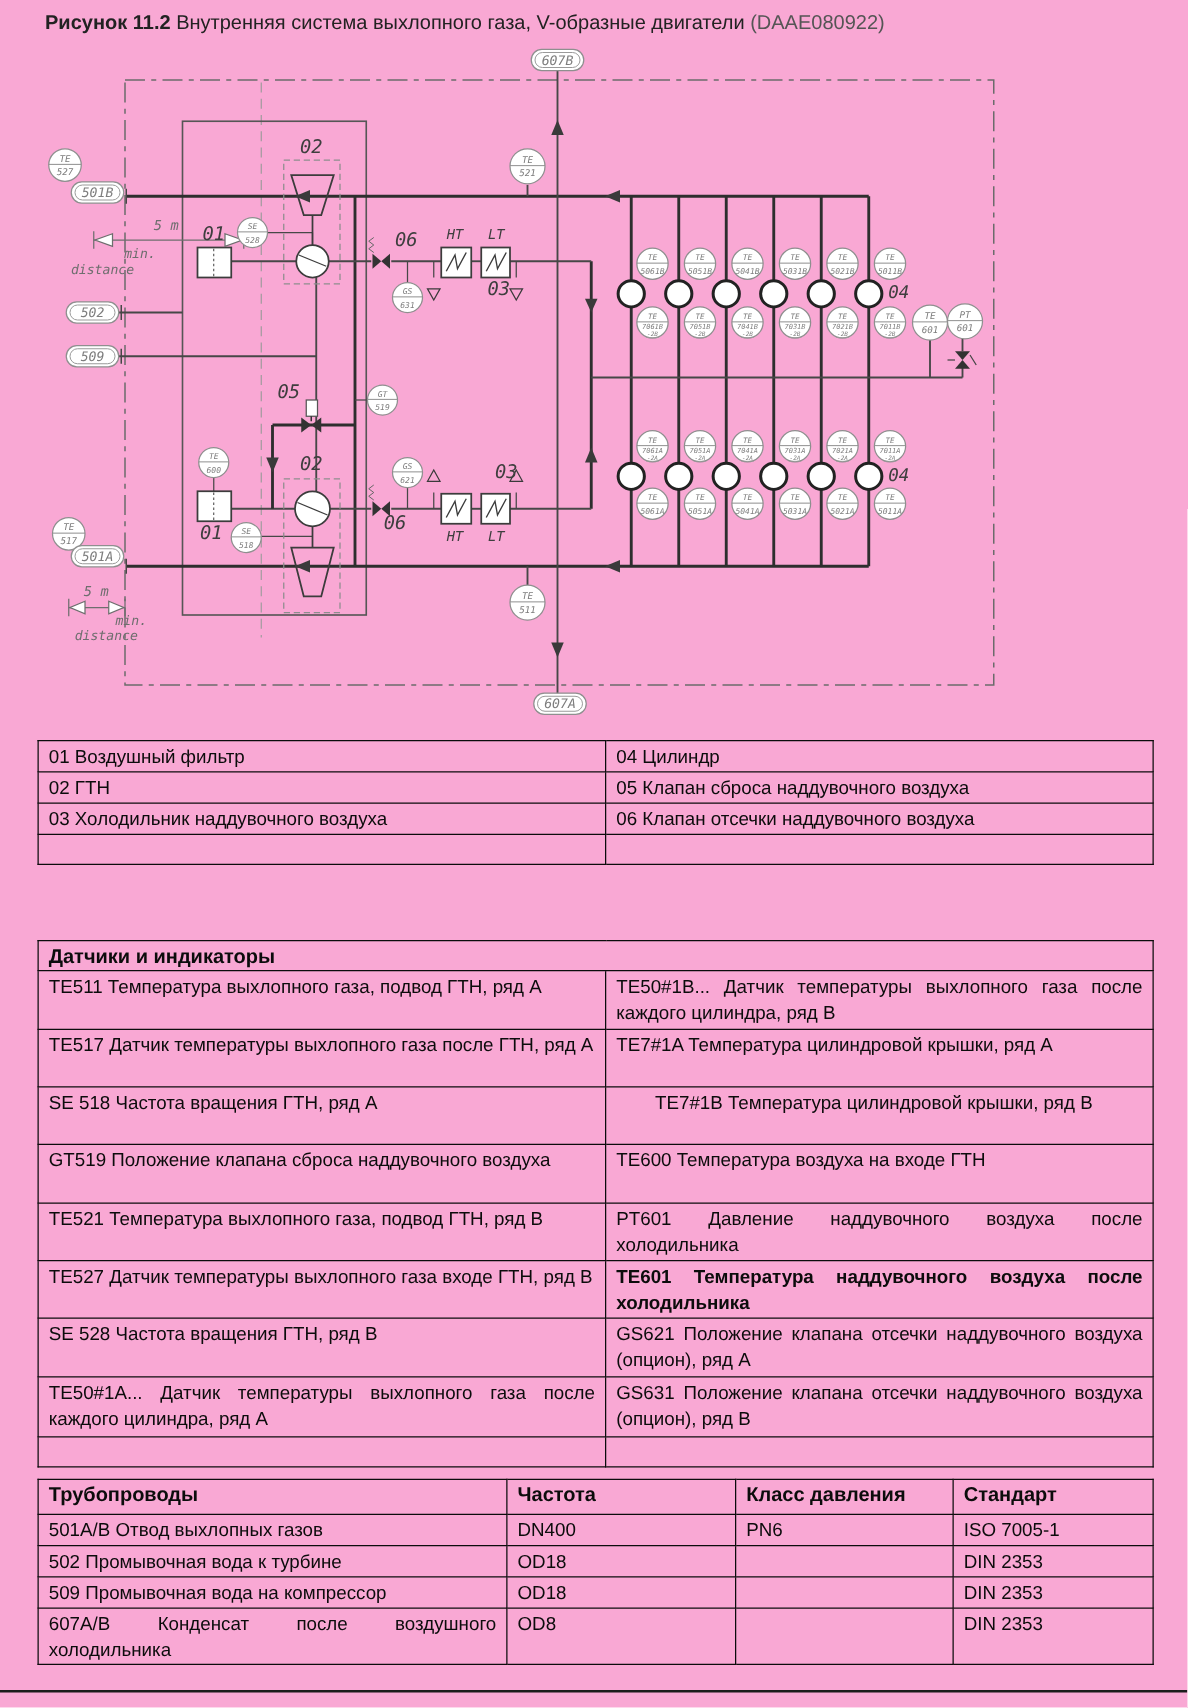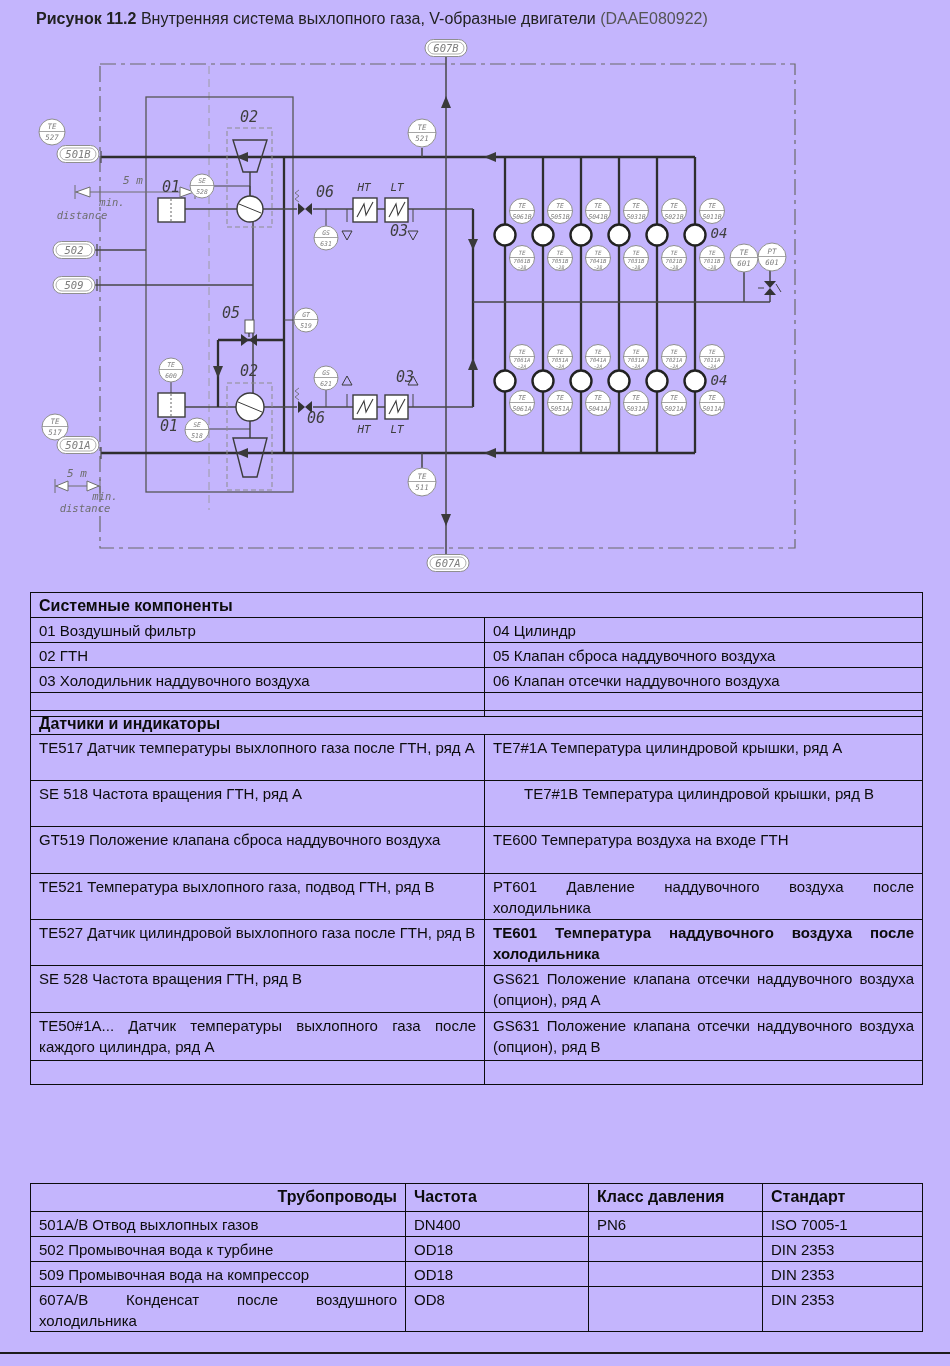--- a/index.html
+++ b/index.html
@@ -1,27 +1,27 @@
 <!DOCTYPE html>
 <html><head>
 <meta charset="utf-8">
 <style>
   html,body{margin:0;padding:0;background:#fff;}
-  .page{position:relative;width:950px;height:1366px;background:#c4b5fd;font-family:"Liberation Sans",sans-serif;color:#111;overflow:hidden;}
+  .page{position:relative;width:950px;height:1366px;background:#f9a8d4;font-family:"Liberation Sans",sans-serif;color:#111;overflow:hidden;}
   .caption{position:absolute;left:36px;top:10px;font-size:16px;color:#222;white-space:nowrap;}
   .caption .b{font-weight:bold;}
   .caption .code{color:#555;}
   svg#diagram{position:absolute;left:0;top:0;}
   svg text{font-family:"DejaVu Sans Mono",monospace;font-style:italic;fill:#7d7d7d;}
   svg text.comp{fill:#3e3e3e;}
   svg text.dim{fill:#6e6e6e;}
   table.doc{border-collapse:collapse;table-layout:fixed;position:absolute;left:30px;width:893px;font-size:15px;color:#0c0c0c;}
   table.doc td{border:1.5px solid #0c0c0c;padding:2px 8px 0 8px;vertical-align:top;line-height:21px;text-align:justify;overflow:hidden;}
   table.doc td.hd{font-weight:bold;font-size:16px;text-align:left;}
-  #t1{top:592px;} #t2{top:710px;} #t3{top:1183px;}
+  #t1{top:592px;} #t2{top:752px;} #t3{top:1183px;}
   .botrule{position:absolute;left:0;top:1352px;width:950px;height:2px;background:#1c1c1c;}
 </style>
 </head>
 <body>
 
 <div class="page">
 
   <div class="caption">
     <span class="b">Рисунок 11.2</span>
     <span>Внутренняя система выхлопного газа, V-образные двигатели</span>
@@ -504,23 +504,20 @@
       </g>
   </svg>
 
   <table class="doc" id="t1">
     <colgroup>
         <col style="width:454px">
         <col style="width:438px">
       </colgroup>
     <tbody>
         <tr>
-          <td colspan="2" class="hd" style="height: 22px;">Системные компоненты</td>
-        </tr>
-        <tr>
           <td style="height: 22px;">01 Воздушный фильтр</td>
           <td style="height: 22px;">04 Цилиндр</td>
         </tr>
         <tr>
           <td style="height: 22px;">02 ГТН</td>
           <td style="height: 22px;">05 Клапан сброса наддувочного воздуха</td>
         </tr>
         <tr>
           <td style="height: 22px;">03 Холодильник наддувочного воздуха</td>
           <td style="height: 22px;">06 Клапан отсечки наддувочного воздуха</td>
@@ -535,37 +532,41 @@
   <table class="doc" id="t2">
     <colgroup>
         <col style="width:454px">
         <col style="width:438px">
       </colgroup>
     <tbody>
         <tr>
           <td colspan="2" class="hd" style="height: 21px;">Датчики и индикаторы</td>
         </tr>
         <tr>
+          <td style="height: 44px;">TE511 Температура выхлопного газа, подвод ГТН, ряд A</td>
+          <td style="height: 44px;">TE50#1B... Датчик температуры выхлопного газа после каждого цилиндра, ряд B</td>
+        </tr>
+        <tr>
           <td style="height: 43px;">TE517 Датчик температуры выхлопного газа после ГТН, ряд A</td>
           <td style="height: 43px;">TE7#1A Температура цилиндровой крышки, ряд A</td>
         </tr>
         <tr>
           <td style="height: 43px;">SE 518 Частота вращения ГТН, ряд A</td>
           <td style="height: 43px; padding-left: 39px;">TE7#1B Температура цилиндровой крышки, ряд B</td>
         </tr>
         <tr>
           <td style="height: 44px;">GT519 Положение клапана сброса наддувочного воздуха</td>
           <td style="height: 44px;">TE600 Температура воздуха на входе ГТН</td>
         </tr>
         <tr>
           <td style="height: 43px;">TE521 Температура выхлопного газа, подвод ГТН, ряд B</td>
           <td style="height: 43px;">PT601 Давление наддувочного воздуха после холодильника</td>
         </tr>
         <tr>
-          <td style="height: 43px;">TE527 Датчик цилиндровой выхлопного газа после ГТН, ряд B</td>
+          <td style="height: 43px;">TE527 Датчик температуры выхлопного газа входе ГТН, ряд B</td>
           <td style="height: 43px; font-weight: bold;">TE601 Температура наддувочного воздуха после холодильника</td>
         </tr>
         <tr>
           <td style="height: 44px;">SE 528 Частота вращения ГТН, ряд B</td>
           <td style="height: 44px;">GS621 Положение клапана отсечки наддувочного воздуха (опцион), ряд A</td>
         </tr>
         <tr>
           <td style="height: 45px;">TE50#1A... Датчик температуры выхлопного газа после каждого цилиндра, ряд A</td>
           <td style="height: 45px;">GS631 Положение клапана отсечки наддувочного воздуха (опцион), ряд B</td>
         </tr>
@@ -578,21 +579,21 @@
 
   <table class="doc" id="t3">
     <colgroup>
         <col style="width:375px">
         <col style="width:183px">
         <col style="width:174px">
         <col style="width:160px">
       </colgroup>
     <tbody>
         <tr>
-          <td class="hd" style="height: 25px; text-align: right;">Трубопроводы</td>
+          <td class="hd" style="height: 25px;">Трубопроводы</td>
           <td class="hd" style="height: 25px;">Частота</td>
           <td class="hd" style="height: 25px;">Класс давления</td>
           <td class="hd" style="height: 25px;">Стандарт</td>
         </tr>
         <tr>
           <td style="height: 22px;">501A/B Отвод выхлопных газов</td>
           <td style="height: 22px;">DN400</td>
           <td style="height: 22px;">PN6</td>
           <td style="height: 22px;">ISO 7005-1</td>
         </tr>

